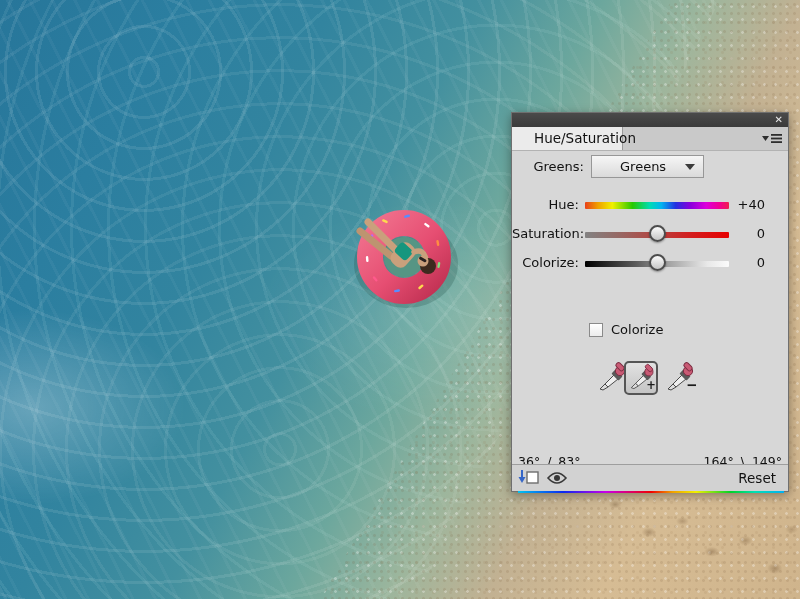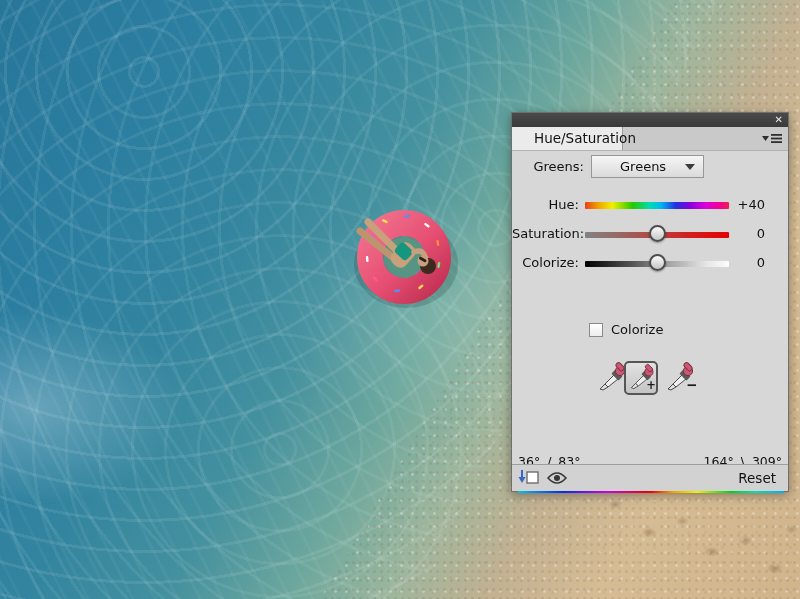--- a/index.html
+++ b/index.html
@@ -237,21 +237,21 @@
       </div>
 
       <div class="deg" style="left:6px;">
         <span>36°</span>
         <span style="padding:0 3px;">/</span>
         <span>83°</span>
       </div>
       <div class="deg" style="right:6px;">
         <span>164°</span>
         <span style="padding:0 3px;">\</span>
-        <span>309°</span>
+        <span>149°</span>
       </div>
 
       <div class="bars">
         <div class="spec top"></div>
         <div class="range-track">
           <div class="seg fall" style="left:251px;width:15px;"></div>
           <div class="seg fall" style="left:164px;width:22px;"></div>
           <div class="seg core" style="left:186px;width:65px;"></div>
           <div class="mk sq" style="left:9px;"></div>
           <div class="mk sq" style="left:157px;"></div>

